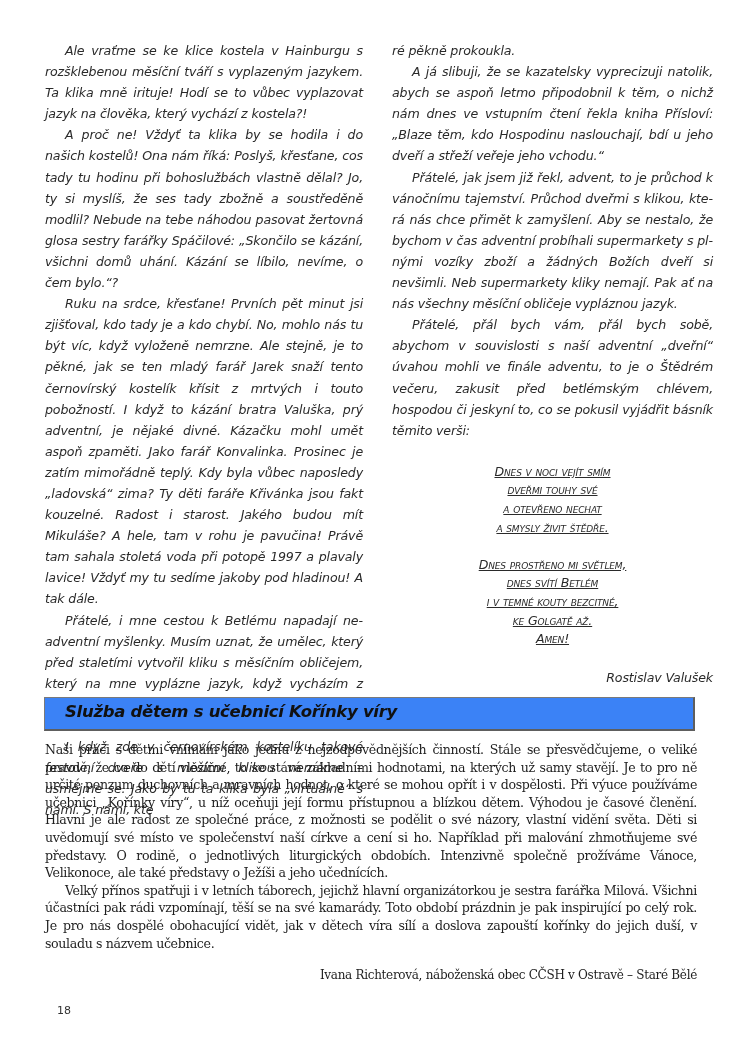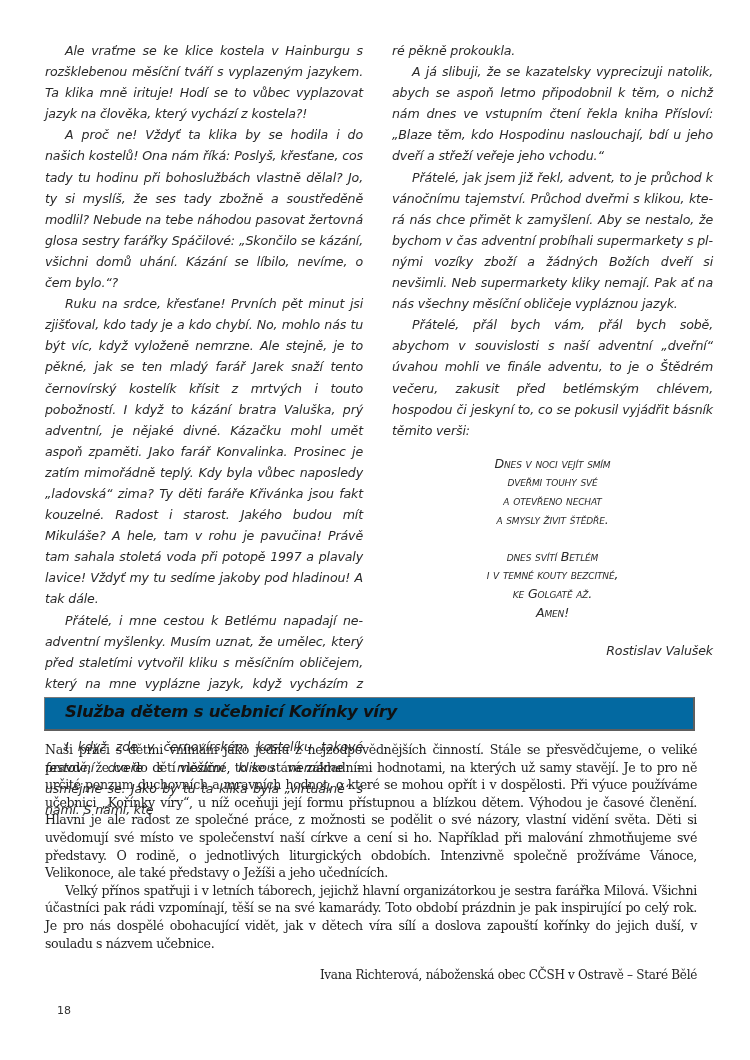--- a/index.html
+++ b/index.html
@@ -13,32 +13,33 @@
       line-height: 21.1px;
       color: #2a2a2a;
       text-align: justify;
       letter-spacing: -0.15px;
     }
     .col-left { left: 45px; width: 318px; }
     .col-right { left: 392px; width: 321px; }
     .col p { margin: 0; text-indent: 20px; hyphens: manual; }
     .col p.noindent { text-indent: 0; }
     .poem {
-      margin: 14px 0 0 0;
+      margin: 22px 0 0 0;
       text-align: center;
       font-variant: small-caps;
       font-size: 12.6px;
       line-height: 18.7px;
+      text-decoration: underline;
     }
     .poem .stanza { margin-bottom: 18px; }
     .poem .verse { display: block; }
     .signature-right { text-align: right; margin-top: 12px; }
     .section-box {
       position: absolute; left: 44px; top: 697px; width: 651px; height: 34px;
-      background: #0369a1;
+      background: #3b82f6;
       border: 1px solid #7a7a7a;
       border-right: 2px solid #5e5e5e;
       border-bottom: 2px solid #5e5e5e;
       box-sizing: border-box;
     }
     .section-title {
       position: absolute; left: 20px; top: 4px;
       font-family: "DejaVu Sans", sans-serif;
       font-weight: bold; font-style: italic;
       font-size: 16.5px; color: #111;
@@ -86,20 +87,21 @@
     <p>Přátelé, přál bych vám, přál bych sobě, abychom v souvislosti s naší adventní „dveřní“ úvahou mohli ve finále adventu, to je o Štědrém večeru, zakusit před betlémským chlévem, hospodou či jeskyní to, co se pokusil vyjádřit básník těmito verši:</p>
 
     <div class="poem">
       <div class="stanza">
         <span class="verse">Dnes v noci vejít smím</span>
         <span class="verse">dveřmi touhy své</span>
         <span class="verse">a otevřeno nechat</span>
         <span class="verse">a smysly živit štědře.</span>
       </div>
       <div class="stanza">
+        <span class="verse">Dnes prostřeno mi světlem,</span>
         <span class="verse">dnes svítí Betlém</span>
         <span class="verse">i v temné kouty bezcitné,</span>
         <span class="verse">ke Golgatě až.</span>
         <span class="verse">Amen!</span>
       </div>
     </div>
 
     <div class="signature-right">Rostislav Valušek</div>
   </div>
 

